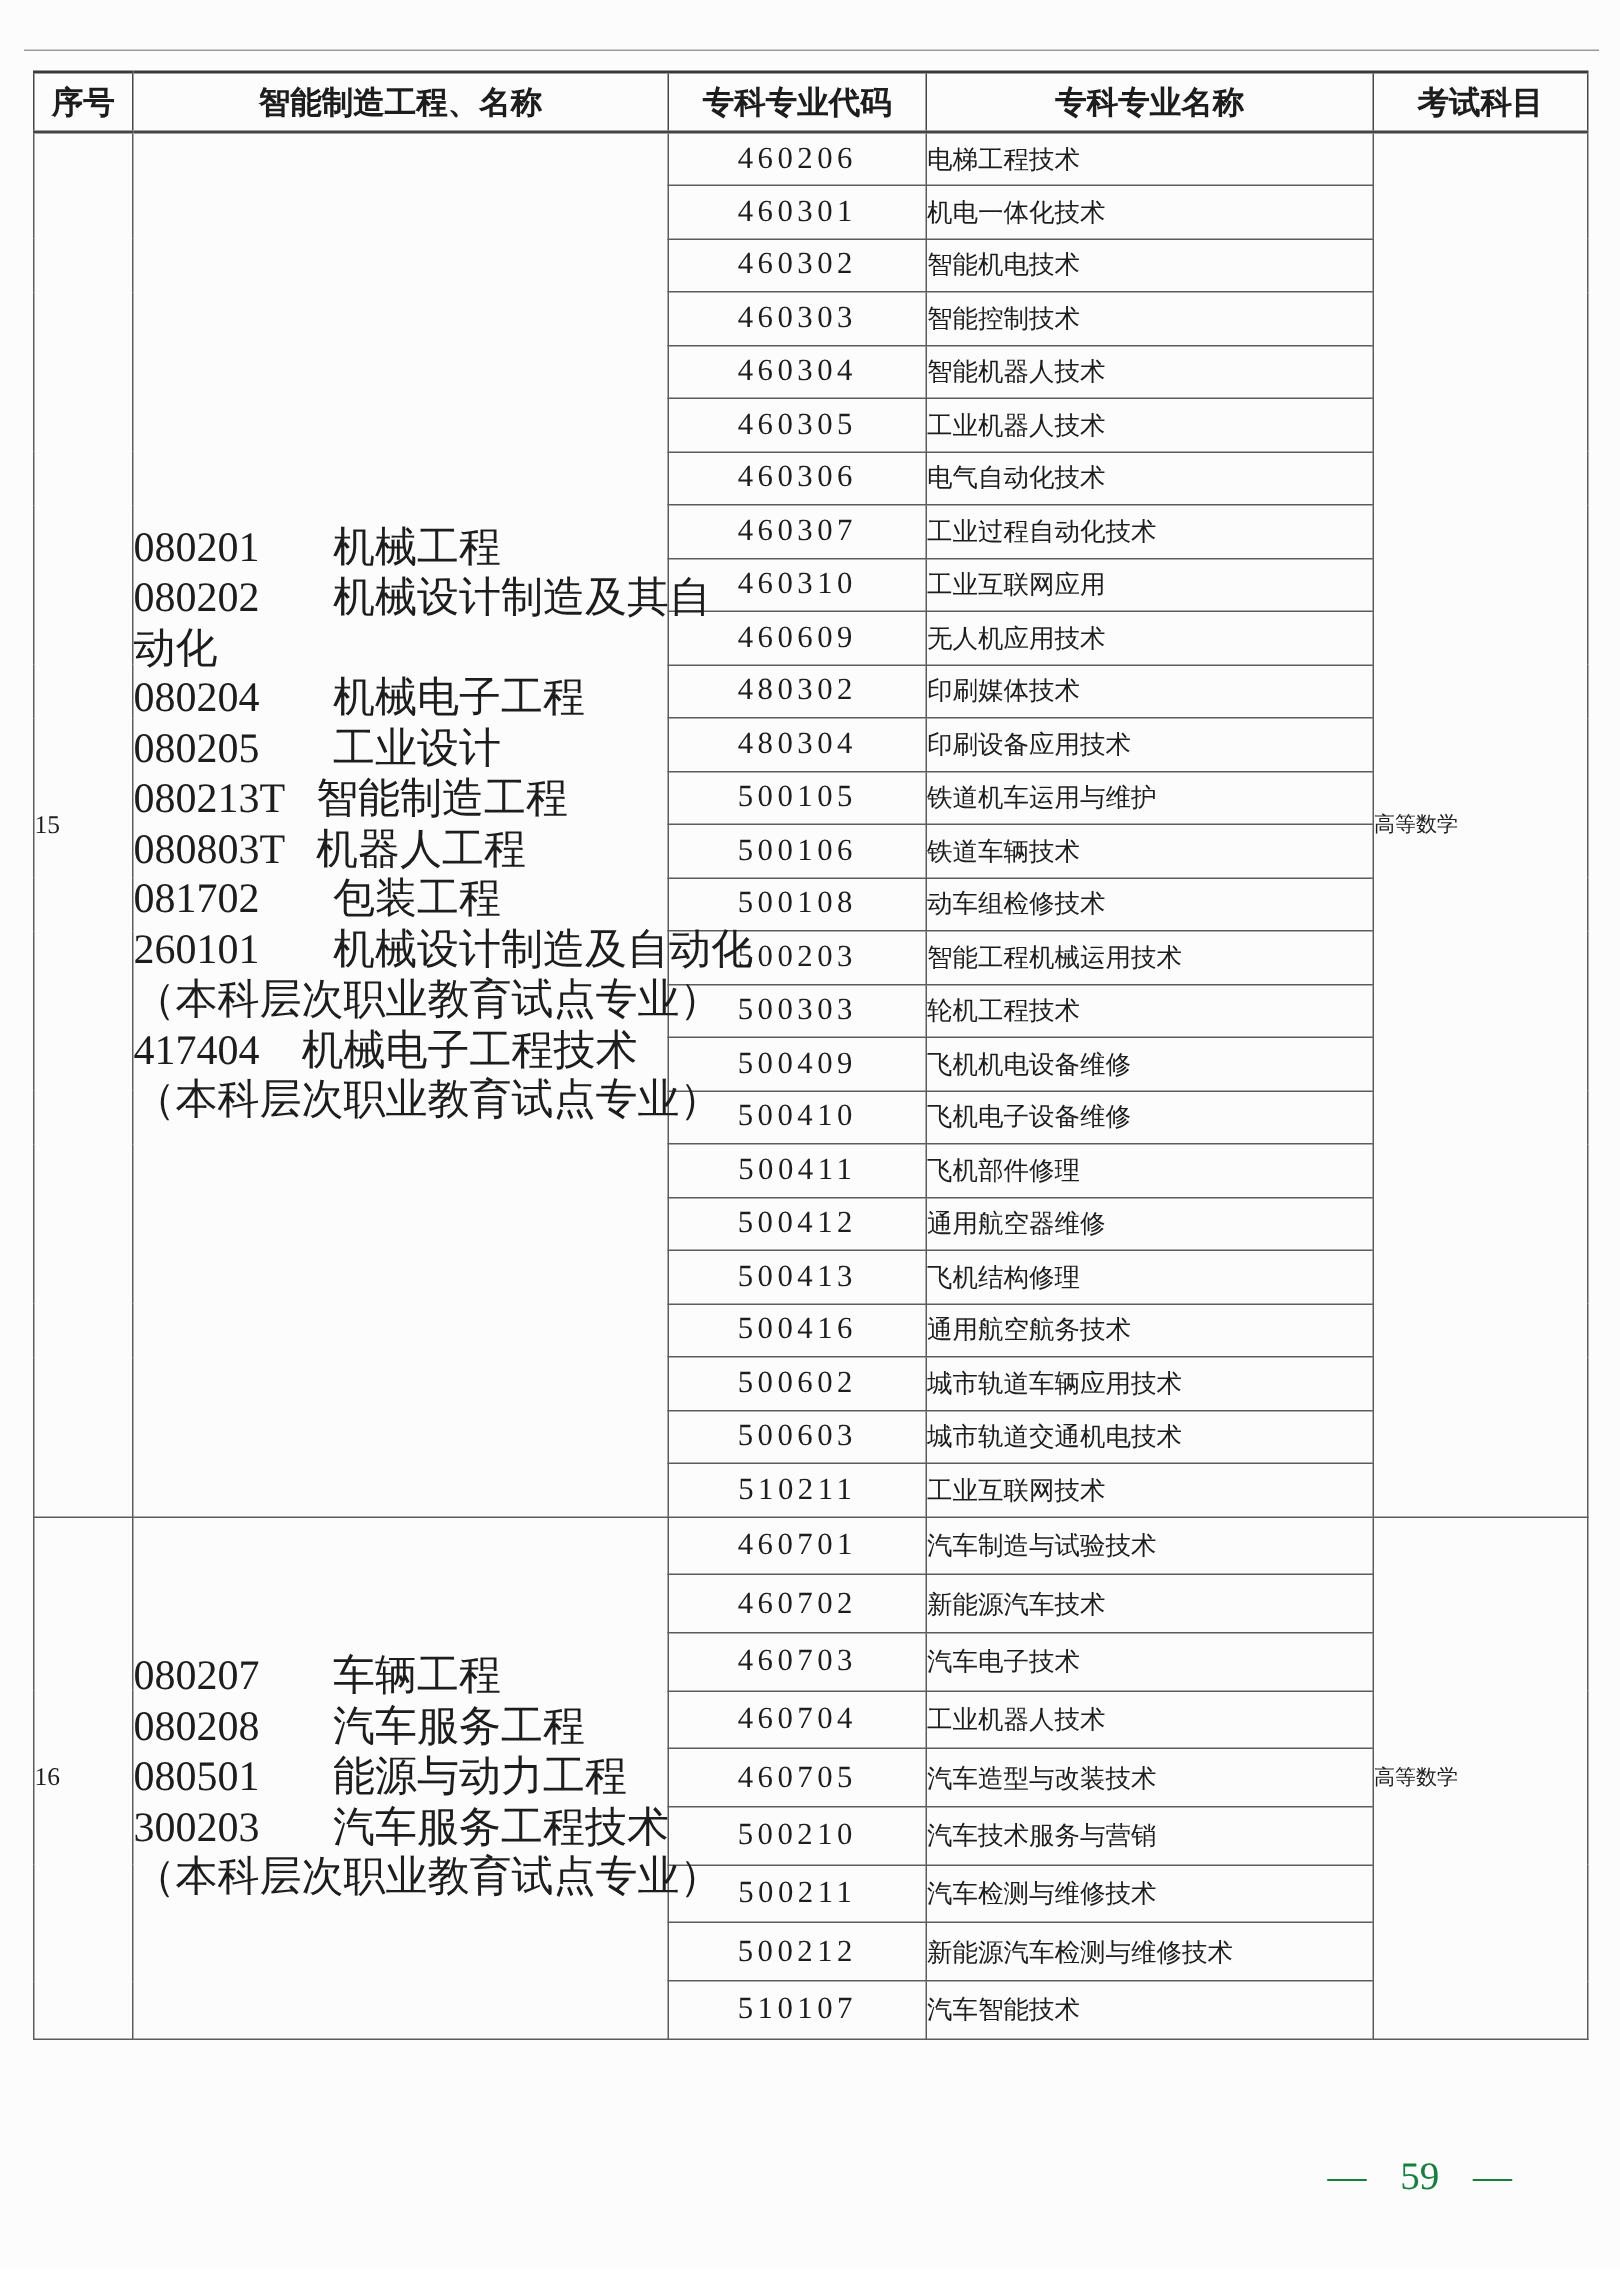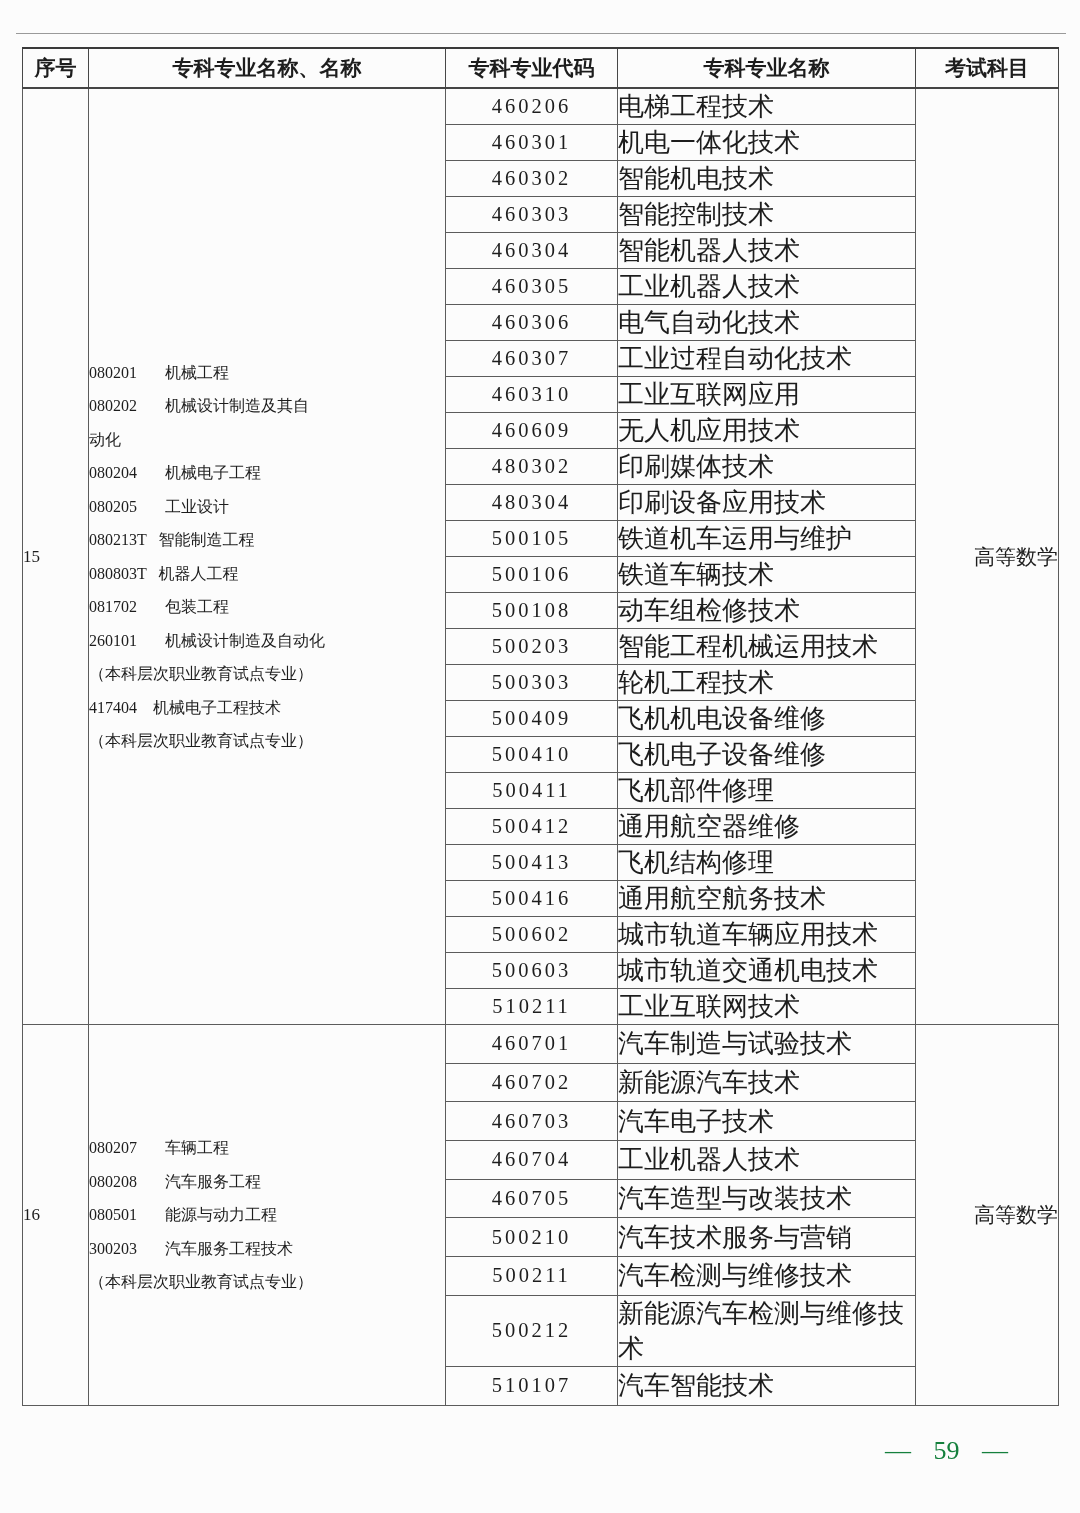--- a/index.html
+++ b/index.html
@@ -38,34 +38,34 @@
     border:1px solid #5c5c5c;
     vertical-align:middle;
     padding:0;
   }
   tr.group-0 { height:35.5px; }
   tr.group-1 { height:38.7px; }
   .seq-cell { font-size:17px; }
   .undergrad-cell { padding:0 2px 0 5px; }
   .u-line {
     white-space:pre;
-    font-size:16px;
+    font-size:28px;
     line-height:33.5px;
   }
   .code-cell {
     text-align:center;
     font-size:20.5px;
     letter-spacing:3px;
   }
   .name-cell {
     padding-left:7px;
-    font-size:26px;
+    font-size:17px;
     margin-left:40px;
   }
-  .subject-cell { text-align:right; font-size:21px;margin-top:20px; }
+  .subject-cell { text-align:left; font-size:14px;margin-top:20px; }
   .page-number {
     position:absolute;
     top:1436px; right:72px;
     font-size:26px;
     word-spacing:16px;
     color:#15803d;
   }
 </style>
 </head>
 <body>
@@ -77,21 +77,21 @@
     <colgroup>
       <col style="width:66px">
       <col style="width:357px">
       <col style="width:172px">
       <col style="width:298px">
       <col style="width:143px">
     </colgroup>
     <thead>
       <tr>
         <th>序号</th>
-        <th>专科专业名称、名称</th>
+        <th>智能制造工程、名称</th>
         <th>专科专业代码</th>
         <th>专科专业名称</th>
         <th>考试科目</th>
       </tr>
     </thead>
     <tbody id="table-body">
         <tr class="group-0">
           <td class="seq-cell" rowspan="26">15</td>
           <td class="undergrad-cell" rowspan="26">
             <div class="u-line">080201       机械工程</div>

